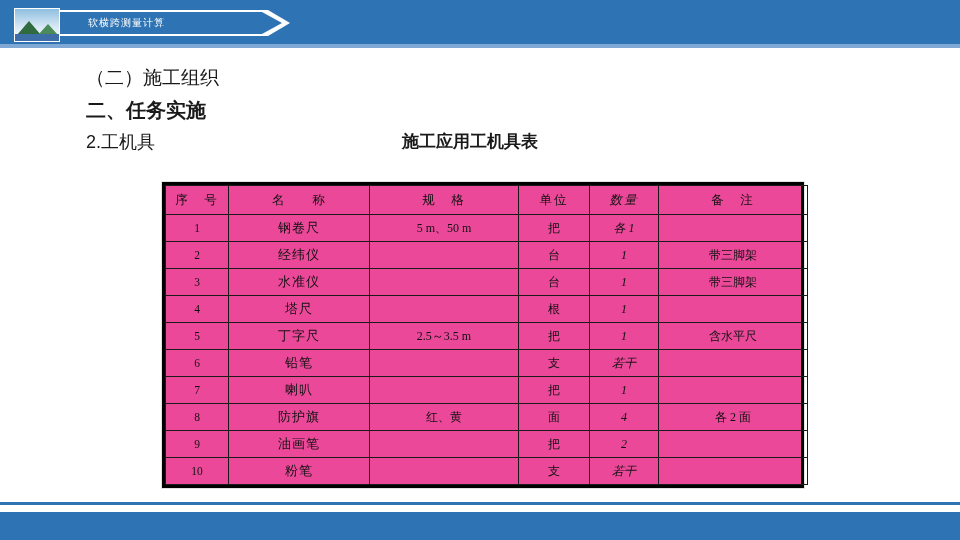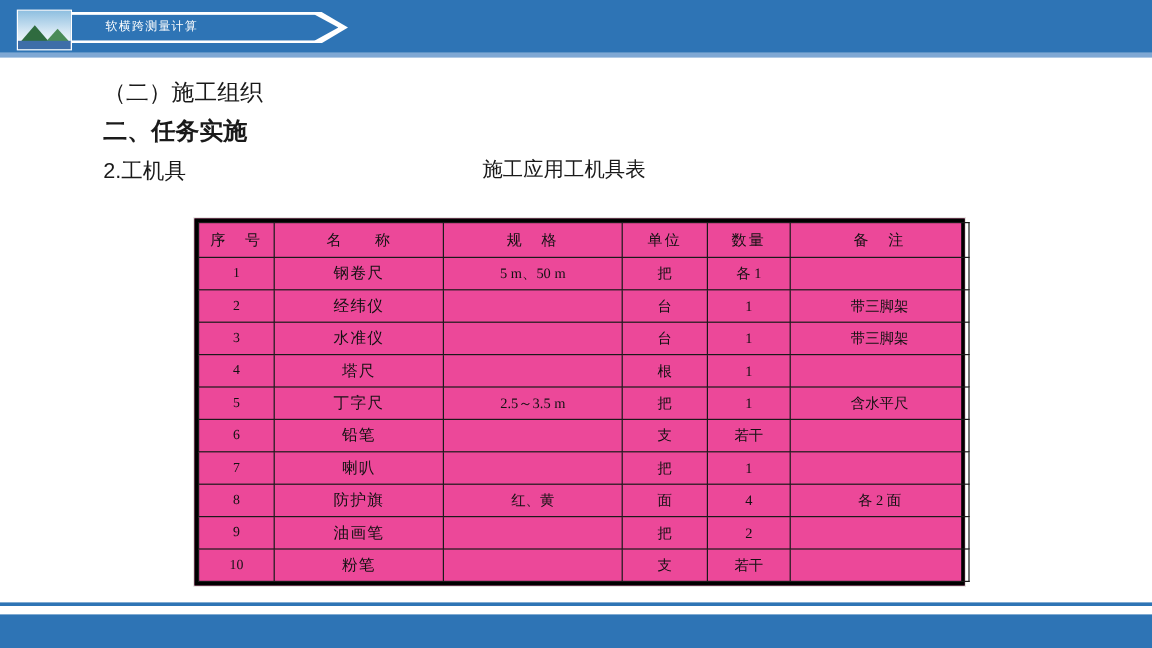--- a/index.html
+++ b/index.html
@@ -128,20 +128,21 @@
   }
 
   
   .table-caption {
     position: absolute;
     left: 402px;
     top: 130px;
     font-size: 17px;
     color: #1a1a1a;
     line-height: 24px;
+    font-weight: bold;
   }
 
   
   .scan {
     position: absolute;
     left: 162px;
     top: 182px;
     width: 636px;
     background: #ec4899;
     border: 3px solid #000000;
@@ -164,21 +165,21 @@
   }
   table.gear thead td {
     font-size: 12.5px;
     letter-spacing: 2px;
     height: 28px;
   }
   table.gear td.c-no { width: 62px; }
   table.gear td.c-name { width: 140px; letter-spacing: 1px; }
   table.gear td.c-spec { width: 148px; }
   table.gear td.c-unit { width: 70px; text-align: center; }
-  table.gear td.c-qty { width: 68px; }
+  table.gear td.c-qty { width: 68px; font-style: italic; }
   table.gear td.c-note { width: 148px; }
   table.gear tbody td.c-name { font-size: 13px; }
   table.gear tbody td.c-no { font-size: 11.5px; }
 
   
   .footer-rule {
     position: absolute;
     left: 0;
     top: 502px;
     width: 960px;

